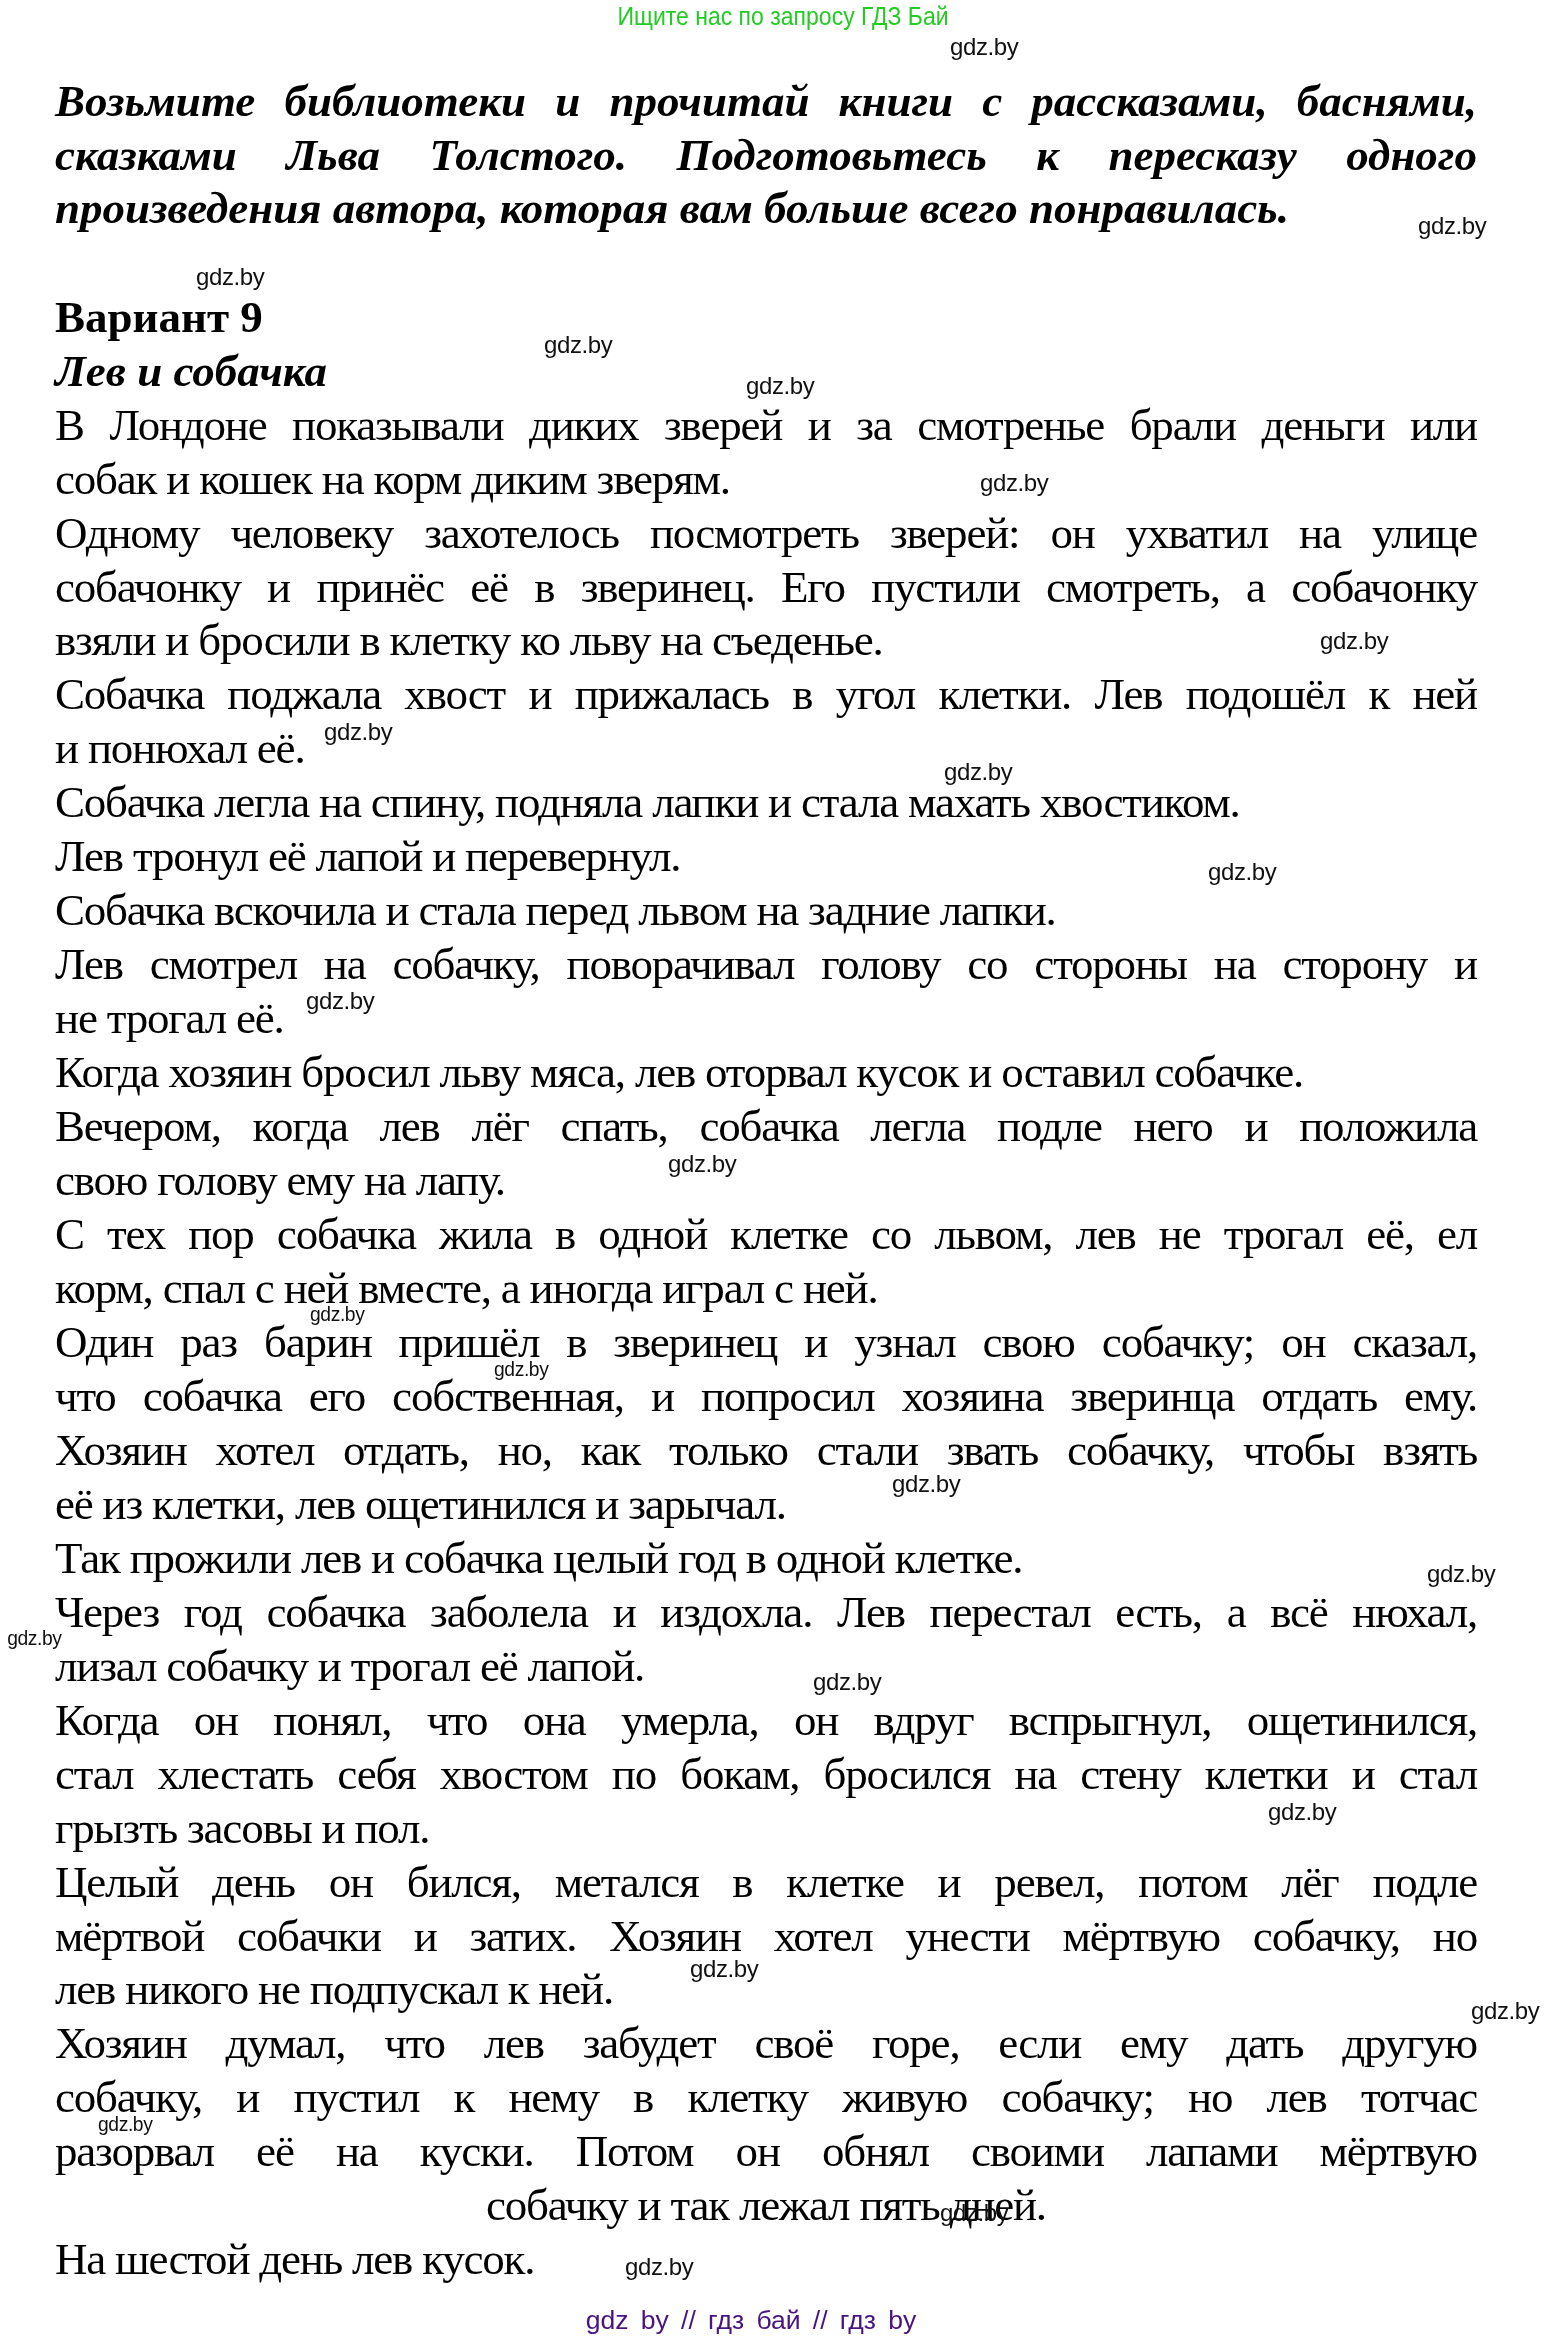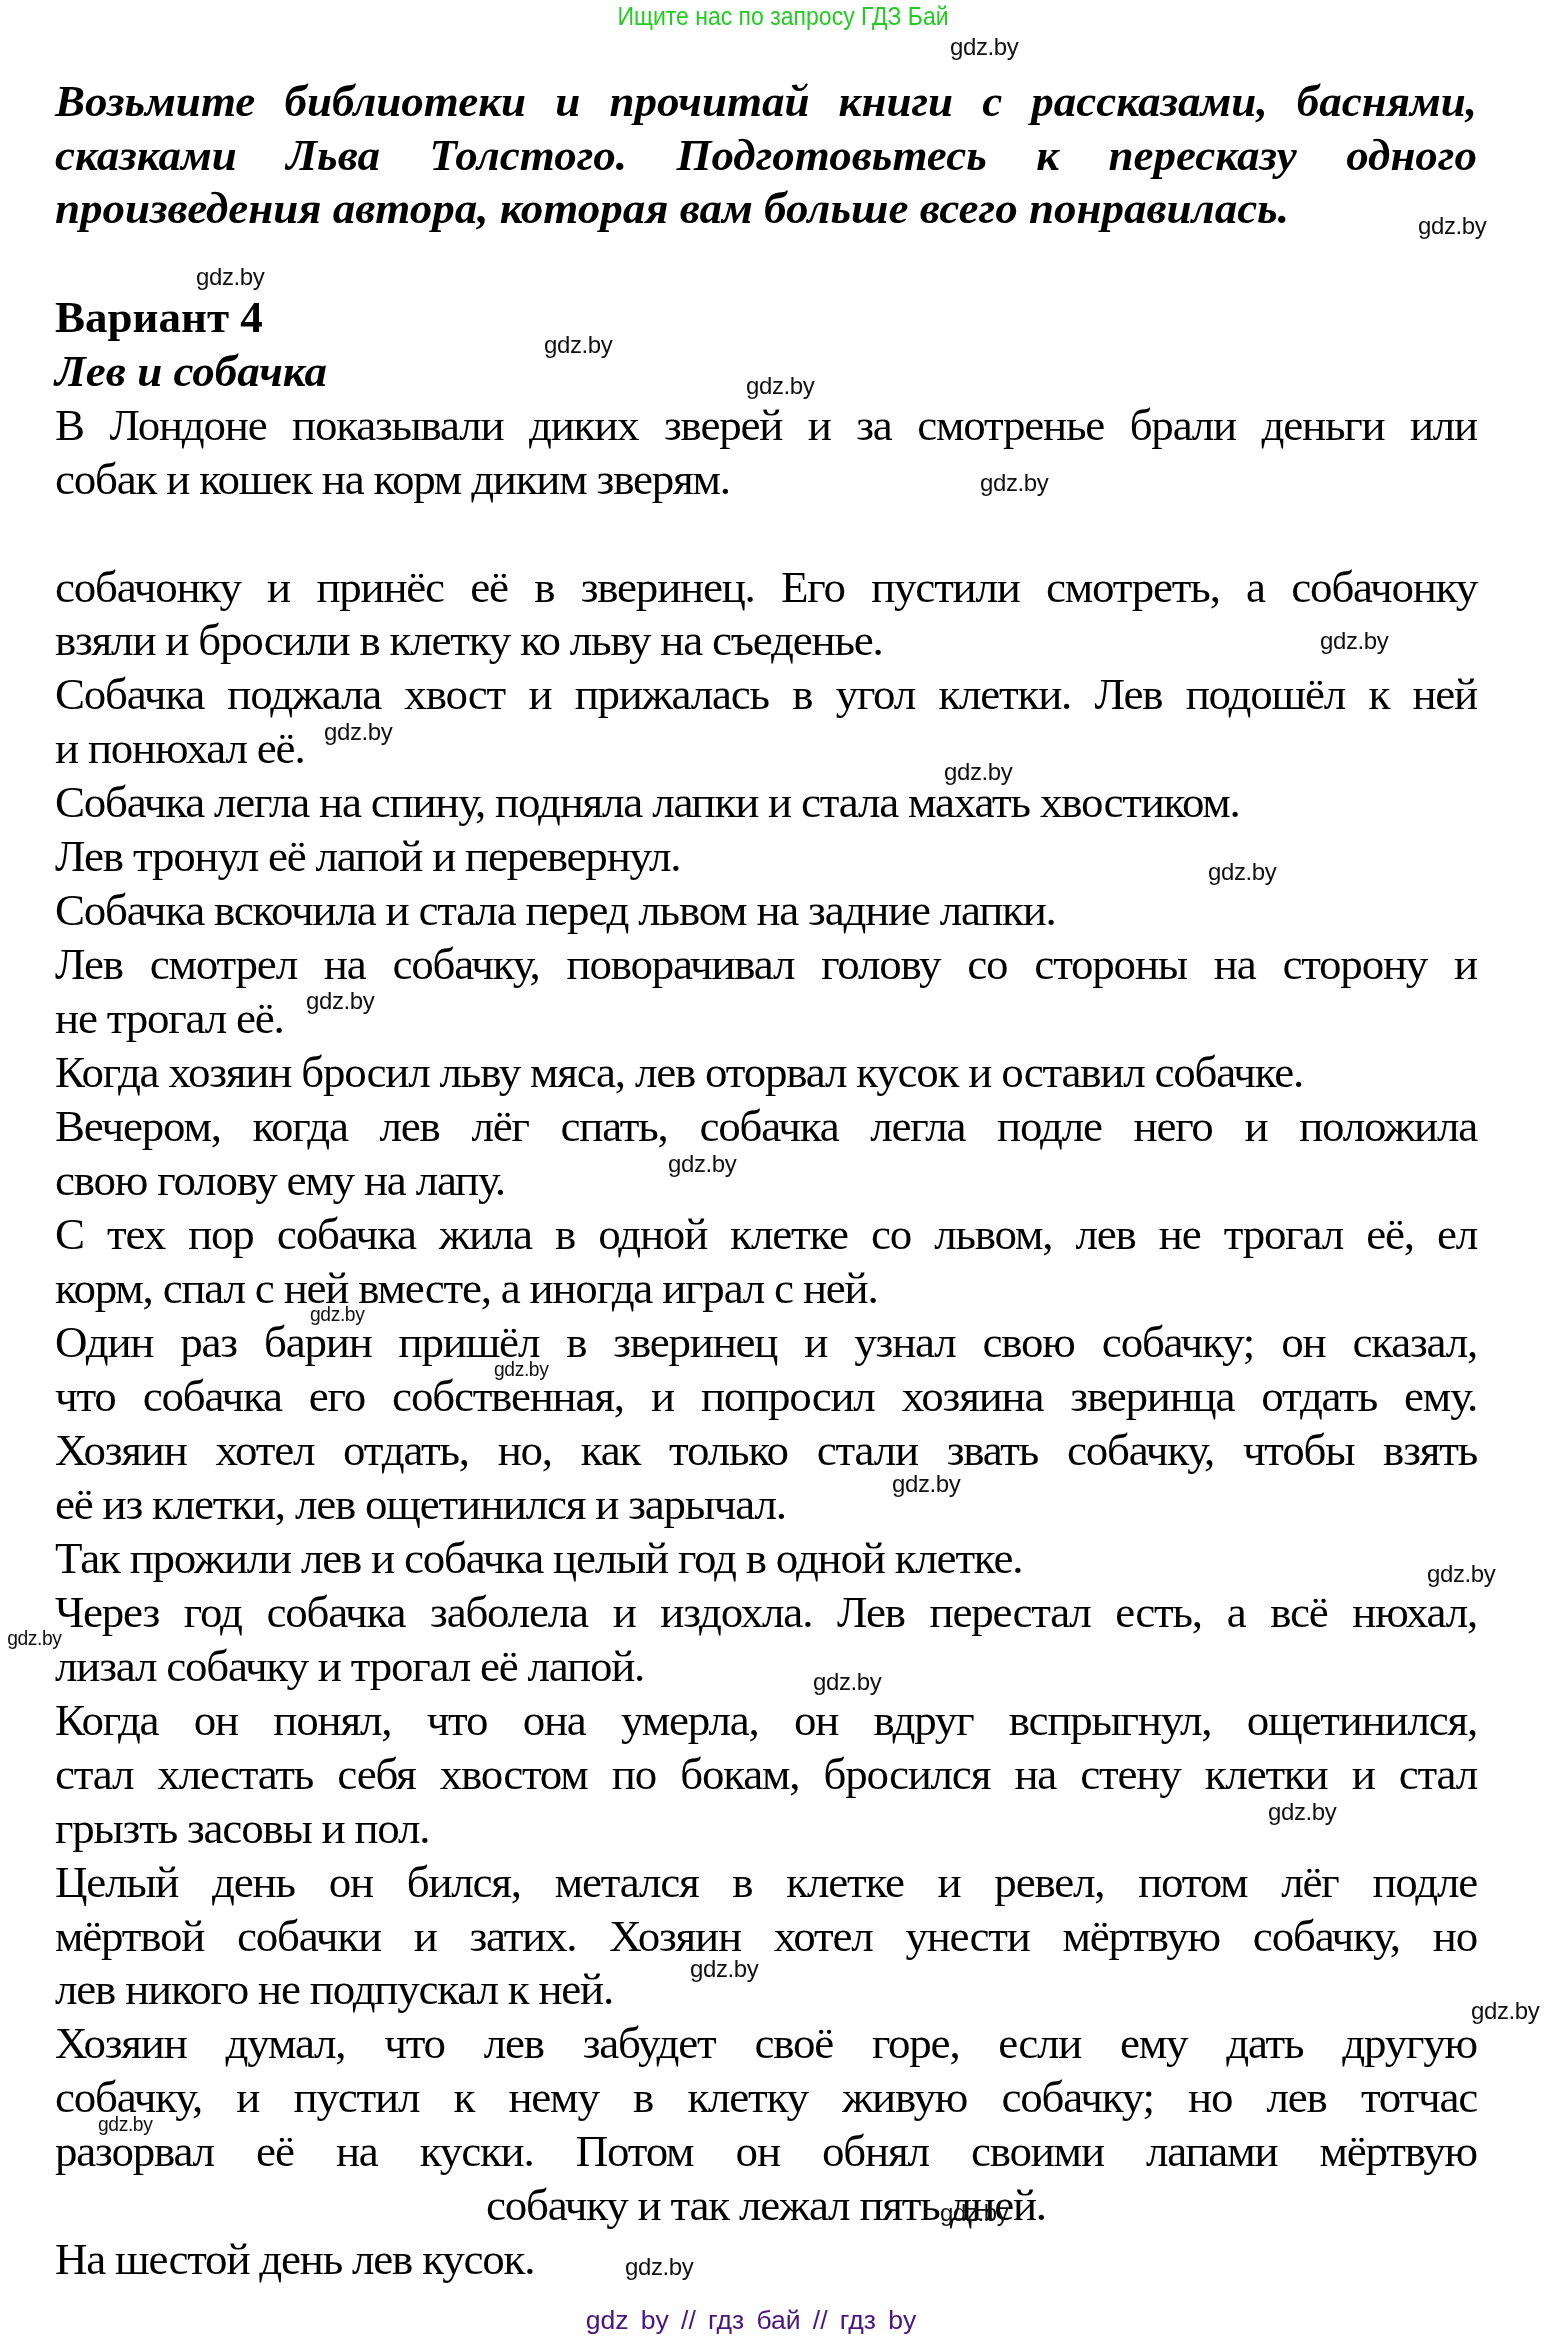--- a/index.html
+++ b/index.html
@@ -36,25 +36,26 @@
 <body>
 
 <div class="page">
 
   <div class="top-banner">Ищите нас по запросу ГДЗ Бай</div>
 
   <div class="line justify task" style="top:75px;">Возьмите библиотеки и прочитай книги с рассказами, баснями,</div>
   <div class="line justify task" style="top:129px;">сказками Льва Толстого. Подготовьтесь к пересказу одного</div>
   <div class="line task" style="top:182px;">произведения автора, которая вам больше всего понравилась.</div>
 
-  <div class="line variant" style="top:291px;">Вариант 4</div>
+  <div class="line variant" style="top:291px;">Вариант 9</div>
   <div class="line story-title" style="top:345px;">Лев и собачка</div>
 
   <div class="line body-line justify" style="top:399px;">В Лондоне показывали диких зверей и за смотренье брали деньги или</div>
   <div class="line body-line" style="top:453px;">собак и кошек на корм диким зверям.</div>
+  <div class="line body-line justify" style="top:507px;">Одному человеку захотелось посмотреть зверей: он ухватил на улице</div>
   <div class="line body-line justify" style="top:561px;">собачонку и принёс её в зверинец. Его пустили смотреть, а собачонку</div>
   <div class="line body-line" style="top:614px;">взяли и бросили в клетку ко льву на съеденье.</div>
   <div class="line body-line justify" style="top:668px;">Собачка поджала хвост и прижалась в угол клетки. Лев подошёл к ней</div>
   <div class="line body-line" style="top:722px;">и понюхал её.</div>
   <div class="line body-line" style="top:776px;">Собачка легла на спину, подняла лапки и стала махать хвостиком.</div>
   <div class="line body-line" style="top:830px;">Лев тронул её лапой и перевернул.</div>
   <div class="line body-line" style="top:884px;">Собачка вскочила и стала перед львом на задние лапки.</div>
   <div class="line body-line justify" style="top:938px;">Лев смотрел на собачку, поворачивал голову со стороны на сторону и</div>
   <div class="line body-line" style="top:992px;">не трогал её.</div>
   <div class="line body-line" style="top:1046px;">Когда хозяин бросил льву мяса, лев оторвал кусок и оставил собачке.</div>

